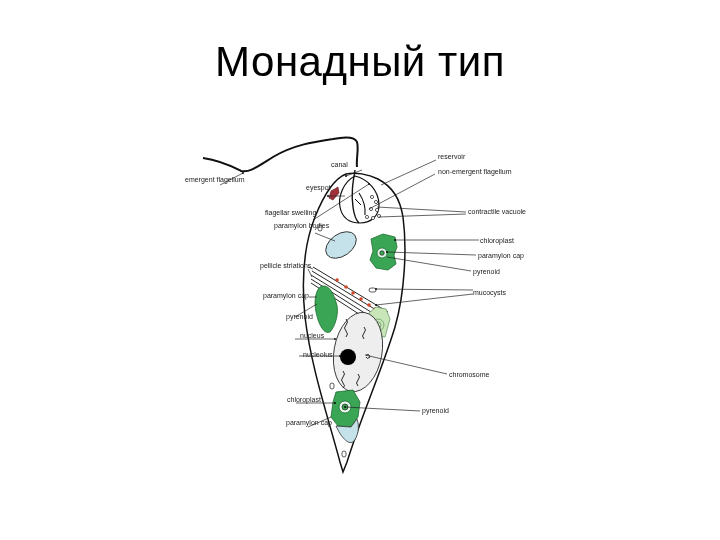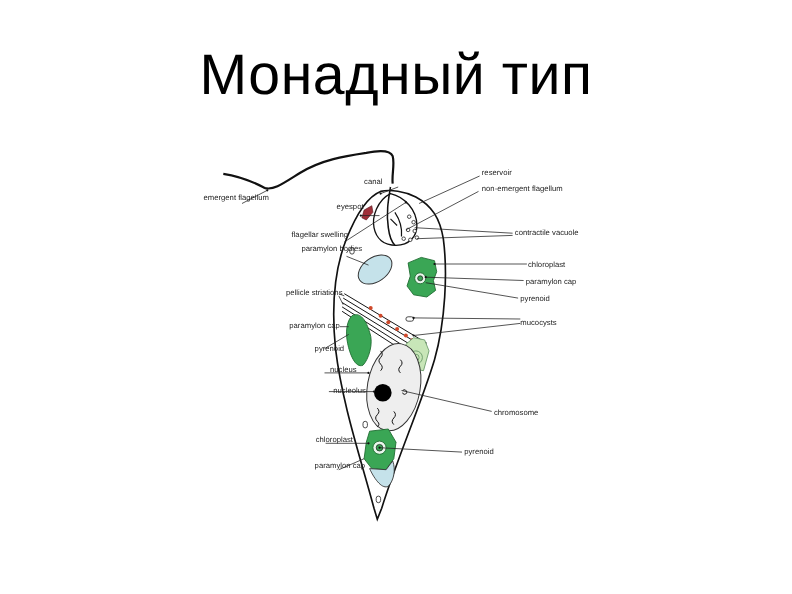--- a/index.html
+++ b/index.html
@@ -1,19 +1,19 @@
 <!DOCTYPE html>
 <html><head>
 <meta charset="utf-8">
 <style>
   html, body { margin: 0; padding: 0; background: #ffffff; }
   body { width: 720px; height: 540px; position: relative; overflow: hidden; font-family: "Liberation Sans", sans-serif; }
   .slide-title {
     position: absolute; left: 0; top: 38px; width: 720px; text-align: center;
-    font-family: "Liberation Sans", sans-serif; font-size: 52px; color: #000; letter-spacing: 0.5px;
+    font-family: "Liberation Sans", sans-serif; font-size: 42px; color: #000; letter-spacing: 0.5px;
   }
   .figure { position: absolute; left: 183px; top: 127px; width: 355px; height: 356px; background: #fff; }
   .figure svg { position: absolute; left: 0; top: 0; }
   .lbl { font-family: "Liberation Sans", sans-serif; font-size: 7px; fill: #222; }
 </style>
 </head>
 <body>
 
 <div class="slide-title">Монадный тип</div>
 

